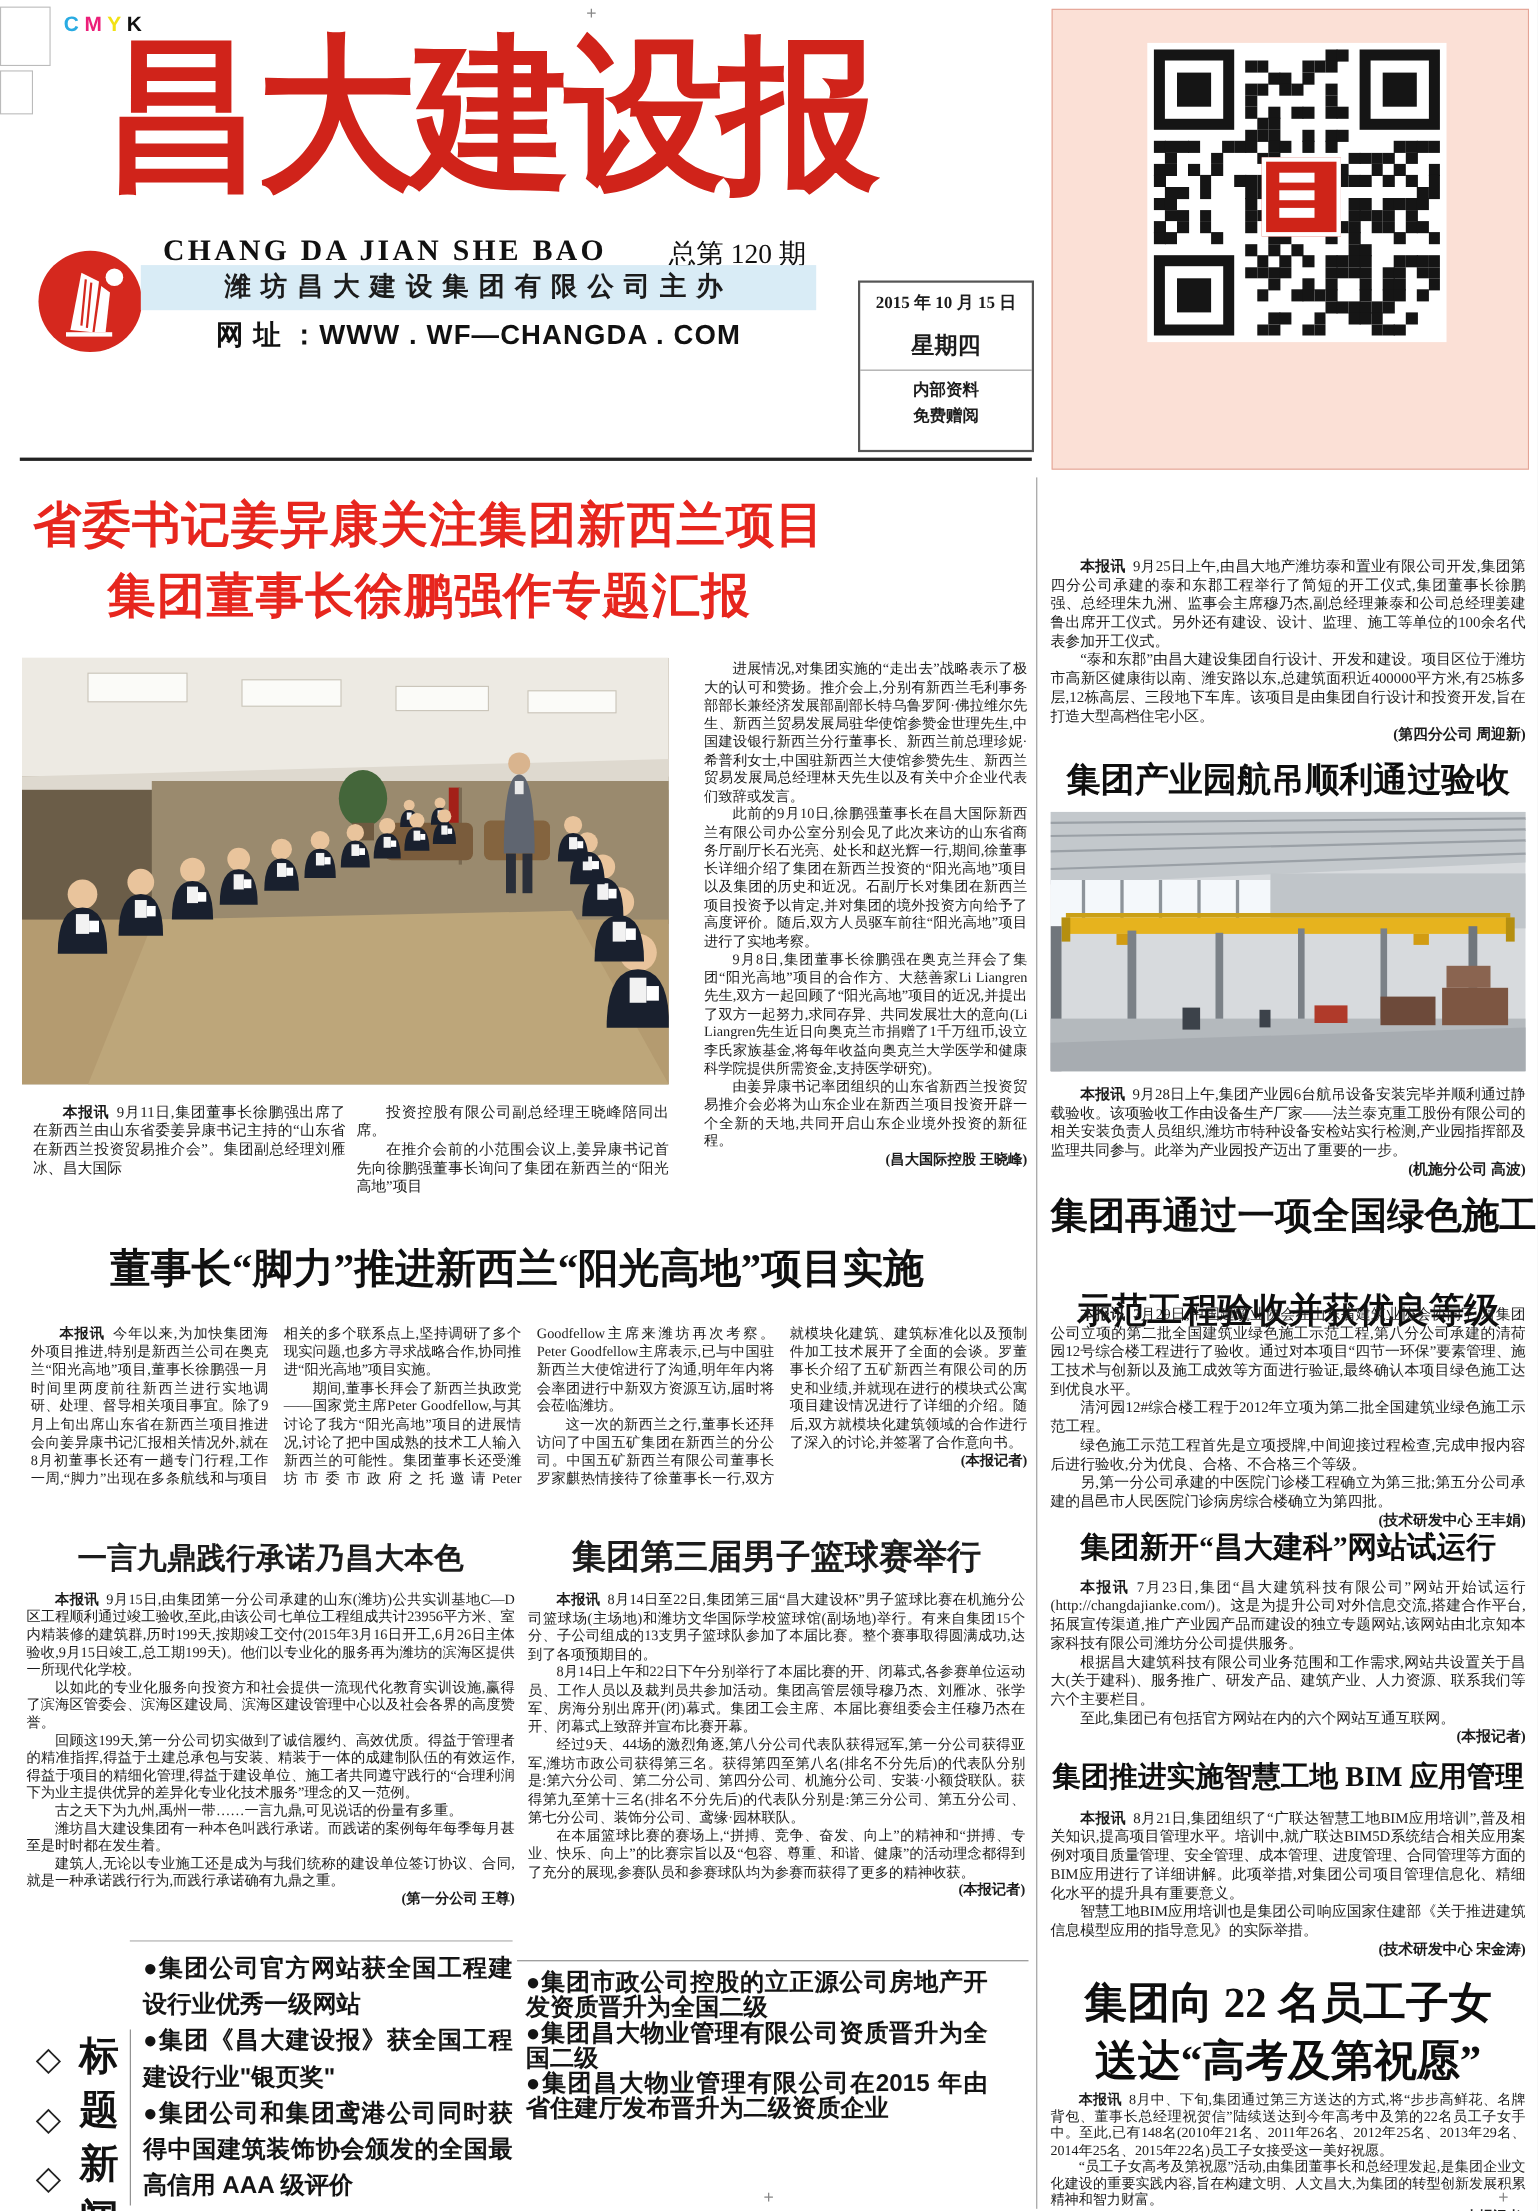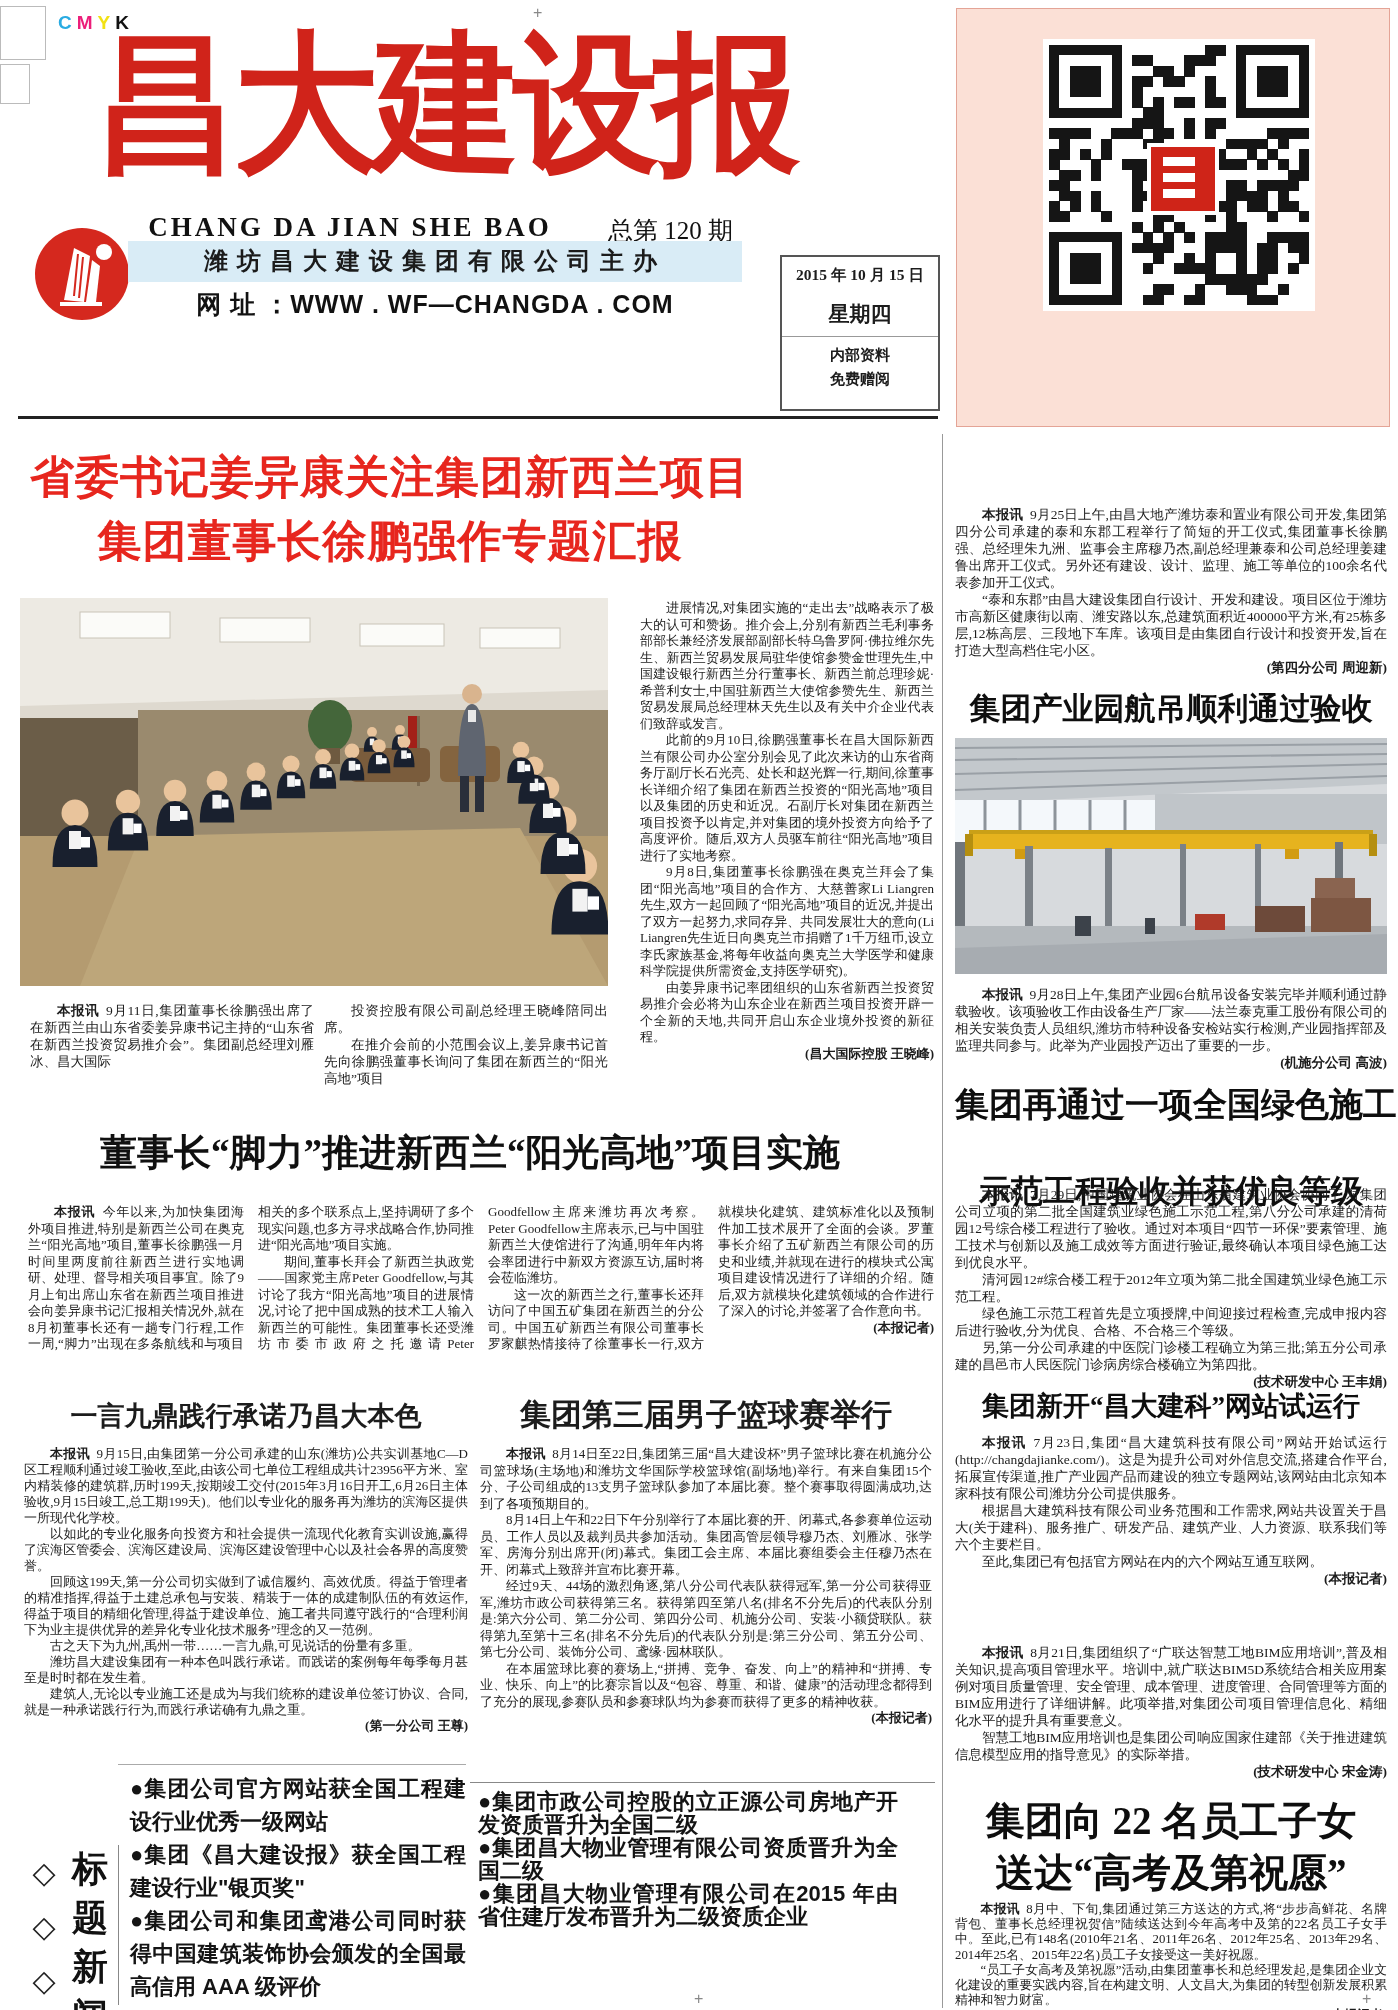--- a/index.html
+++ b/index.html
@@ -524,20 +524,21 @@
     </div>
 
   <div class="abs sb-head" style="top:1388px;font-size:27px;">集团新开“昌大建科”网站试运行</div>
   <div class="abs sb-body" style="top:1434px;">
       <p class="para"><b class="lede">本报讯</b> 7月23日,集团“昌大建筑科技有限公司”网站开始试运行(http://changdajianke.com/)。这是为提升公司对外信息交流,搭建合作平台,拓展宣传渠道,推广产业园产品而建设的独立专题网站,该网站由北京知本家科技有限公司潍坊分公司提供服务。</p>
       <p class="para">根据昌大建筑科技有限公司业务范围和工作需求,网站共设置关于昌大(关于建科)、服务推广、研发产品、建筑产业、人力资源、联系我们等六个主要栏目。</p>
       <p class="para">至此,集团已有包括官方网站在内的六个网站互通互联网。</p>
       <span class="byline">(本报记者)</span>
     </div>
 
+  <div class="abs sb-head" style="top:1598px;font-size:26px;">集团推进实施智慧工地 BIM 应用管理</div>
   <div class="abs sb-body" style="top:1644px;">
       <p class="para"><b class="lede">本报讯</b> 8月21日,集团组织了“广联达智慧工地BIM应用培训”,普及相关知识,提高项目管理水平。培训中,就广联达BIM5D系统结合相关应用案例对项目质量管理、安全管理、成本管理、进度管理、合同管理等方面的BIM应用进行了详细讲解。此项举措,对集团公司项目管理信息化、精细化水平的提升具有重要意义。</p>
       <p class="para">智慧工地BIM应用培训也是集团公司响应国家住建部《关于推进建筑信息模型应用的指导意见》的实际举措。</p>
       <span class="byline">(技术研发中心  宋金涛)</span>
     </div>
 
   <div class="abs sb-head" style="top:1794px;font-size:39px;">集团向 22 名员工子女</div>
   <div class="abs sb-head" style="top:1846px;font-size:39px;">送达“高考及第祝愿”</div>
   <div class="abs sb-body" style="top:1902px;font-size:12.8px;line-height:15.2px;">
       <p class="para"><b class="lede">本报讯</b> 8月中、下旬,集团通过第三方送达的方式,将“步步高鲜花、名牌背包、董事长总经理祝贺信”陆续送达到今年高考中及第的22名员工子女手中。至此,已有148名(2010年21名、2011年26名、2012年25名、2013年29名、2014年25名、2015年22名)员工子女接受这一美好祝愿。</p>

